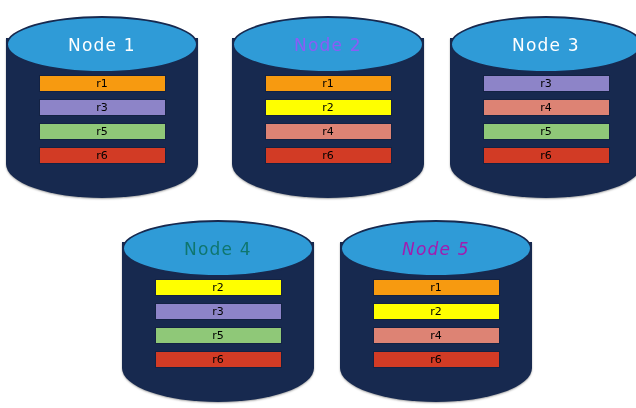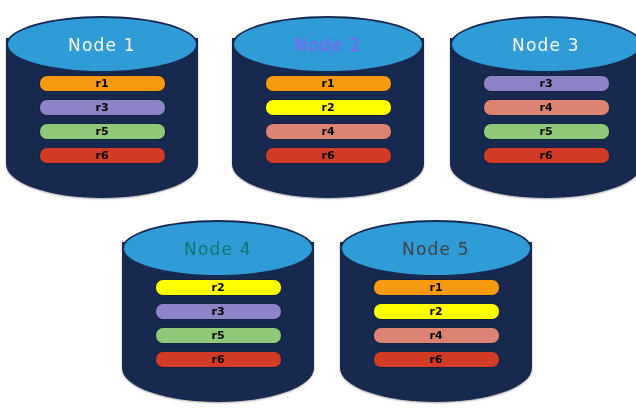--- a/index.html
+++ b/index.html
@@ -76,26 +76,26 @@
     top: 60px;
     width: 192px;
     z-index: 2;
     padding: 0;
   }
   .replica {
     position: relative;
     margin: 0 auto 9px auto;
     width: 125px;
     height: 15px;
-    border-radius: 7px;
+    border-radius: 0;
     display: flex;
     align-items: center;
     justify-content: center;
     font-size: 11px;
-    font-weight: bold;
+    font-weight: normal;
     color: #000000;
     box-sizing: border-box;
     box-shadow: 0 0 0 1px rgba(0,0,0,0.15);
     line-height: 1;
   }
   .replica:last-child { margin-bottom: 0; }
 </style>
 </head>
 <body>
 
@@ -140,21 +140,21 @@
       <div class="replicas">
         <div class="replica" style="background: rgb(255, 255, 0); color: rgb(0, 0, 0);">r2</div>
         <div class="replica" style="background: rgb(141, 132, 200); color: rgb(0, 0, 0);">r3</div>
         <div class="replica" style="background: rgb(143, 200, 120); color: rgb(0, 0, 0);">r5</div>
         <div class="replica" style="background: rgb(210, 59, 37); color: rgb(0, 0, 0);">r6</div>
       </div>
     </div>
     <div class="node" style="left: 340px; top: 212px;">
       <div class="cyl-body" style="background: rgb(23, 41, 79);"></div>
       <div class="cyl-top" style="background: rgb(47, 155, 215);"></div>
-      <div class="cyl-label" style="color: #404040;">Node  5</div>
+      <div class="cyl-label" style="color: #a21caf; font-style: italic;">Node  5</div>
       <div class="replicas">
         <div class="replica" style="background: rgb(247, 154, 16); color: rgb(0, 0, 0);">r1</div>
         <div class="replica" style="background: rgb(255, 255, 0); color: rgb(0, 0, 0);">r2</div>
         <div class="replica" style="background: rgb(221, 131, 116); color: rgb(0, 0, 0);">r4</div>
         <div class="replica" style="background: rgb(210, 59, 37); color: rgb(0, 0, 0);">r6</div>
       </div>
     </div>
   </div>
 
 </body></html>

